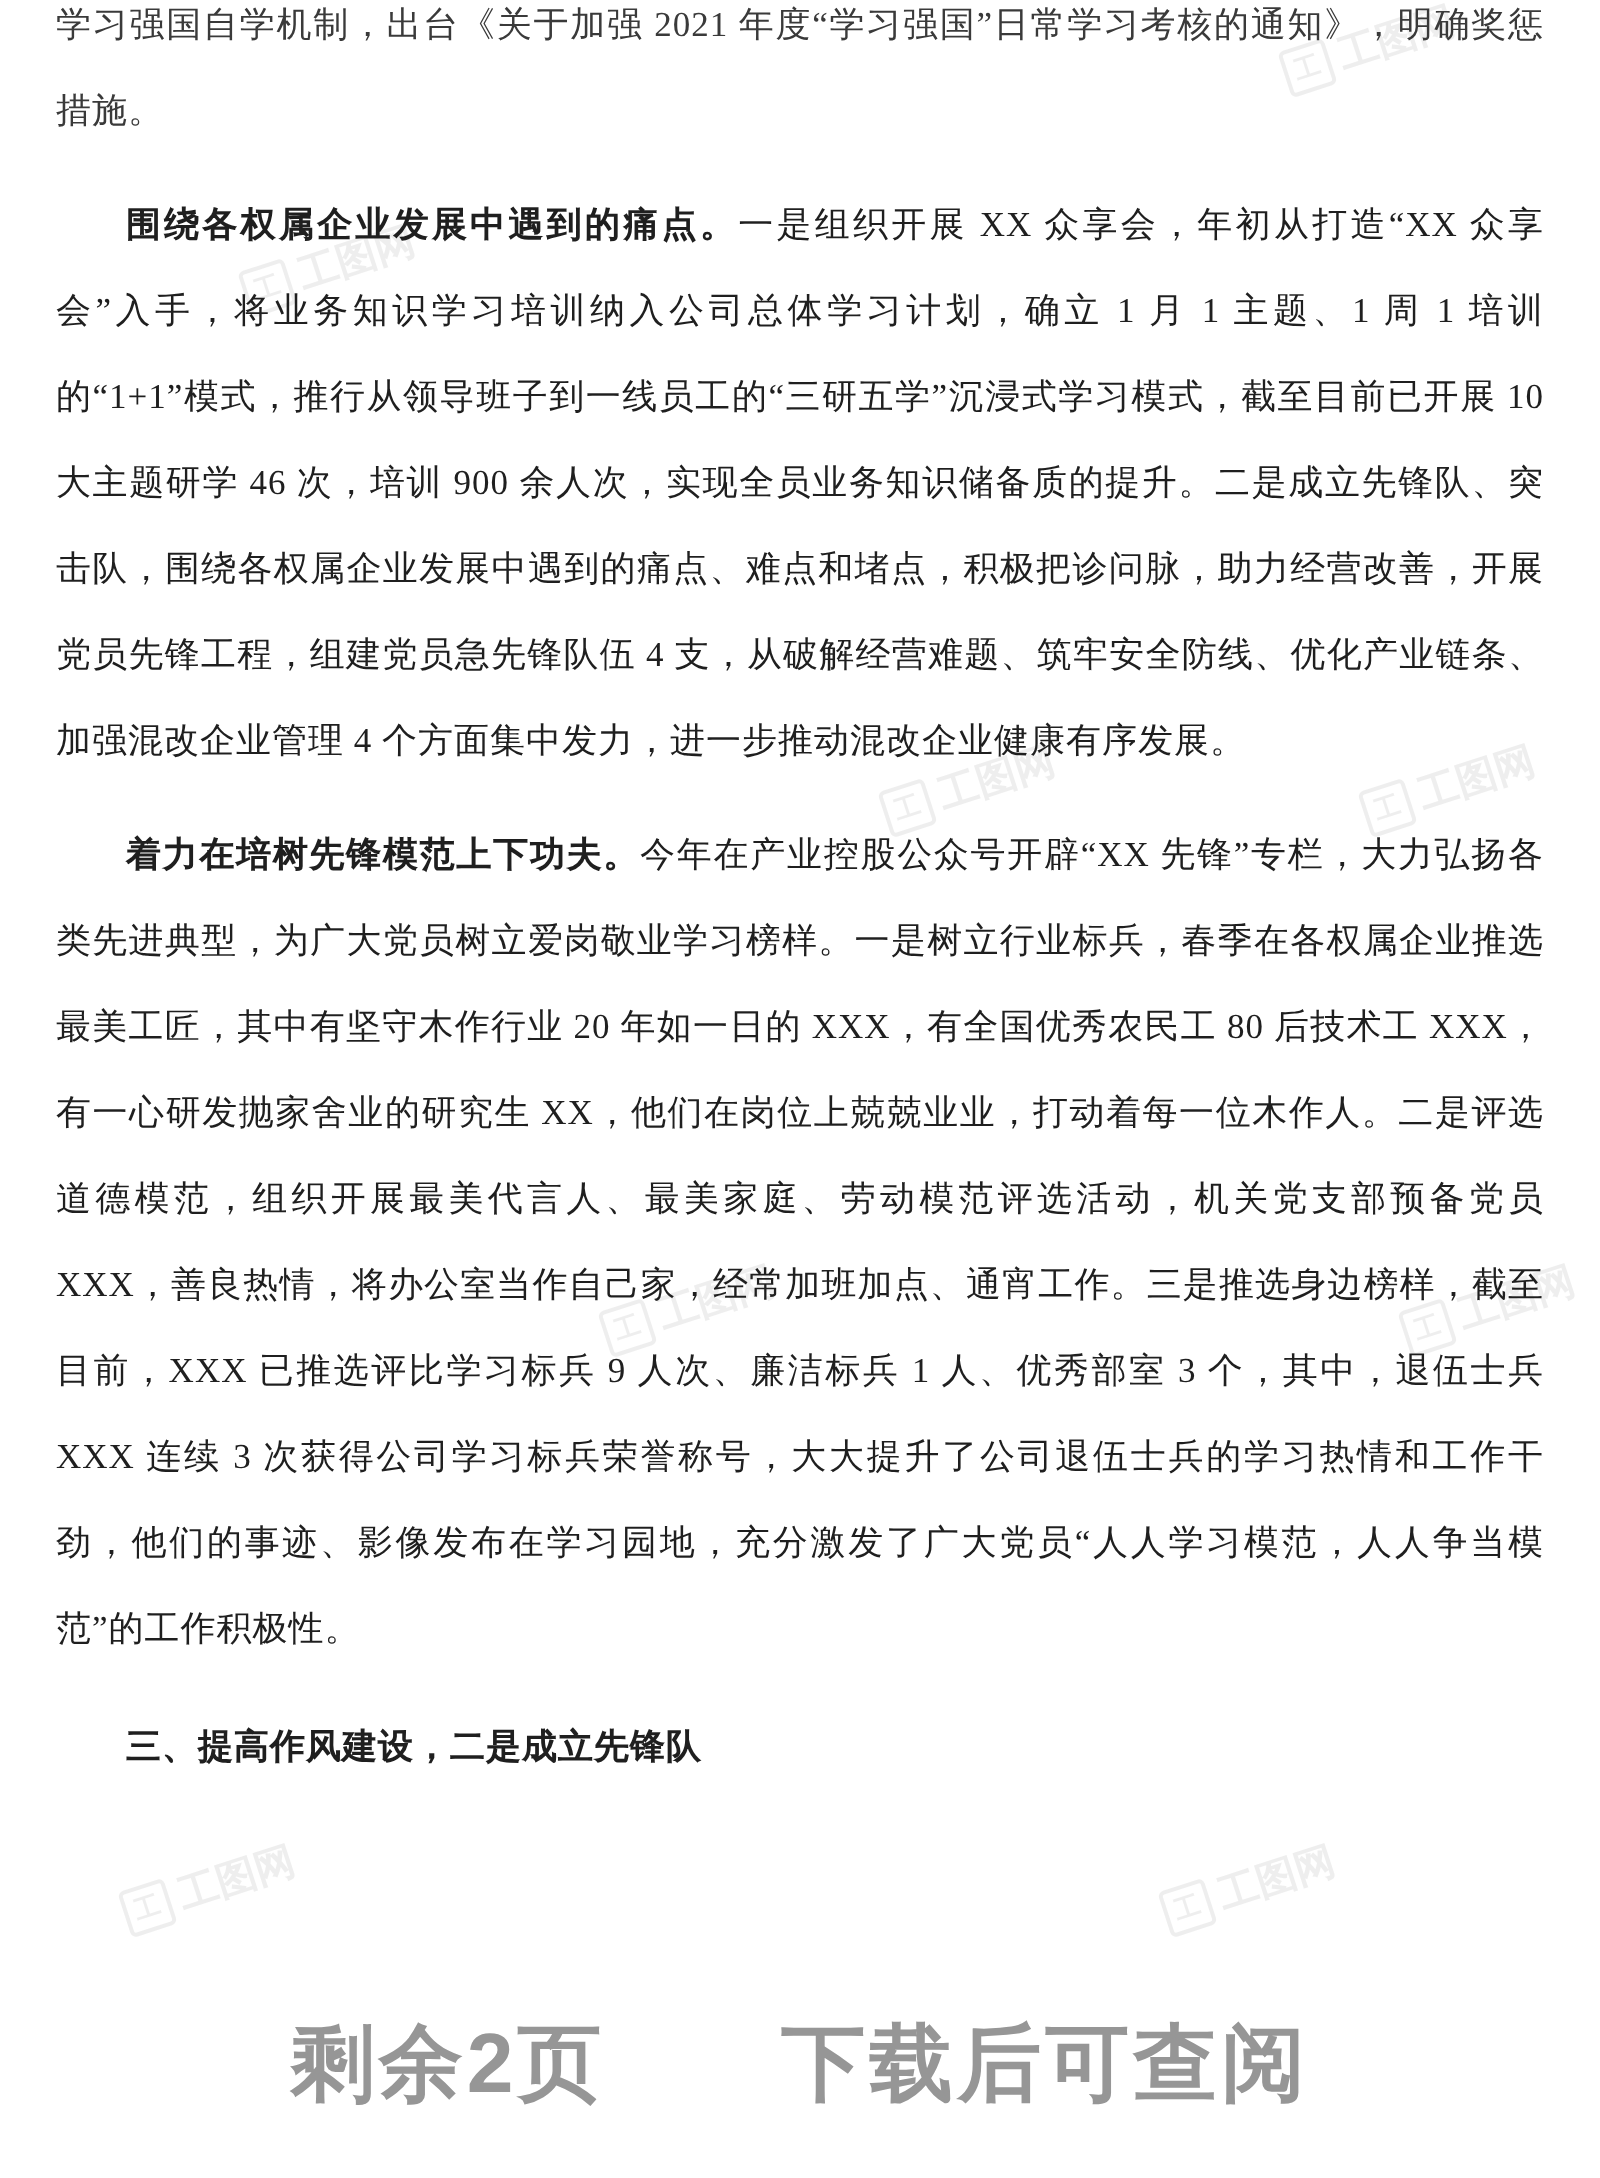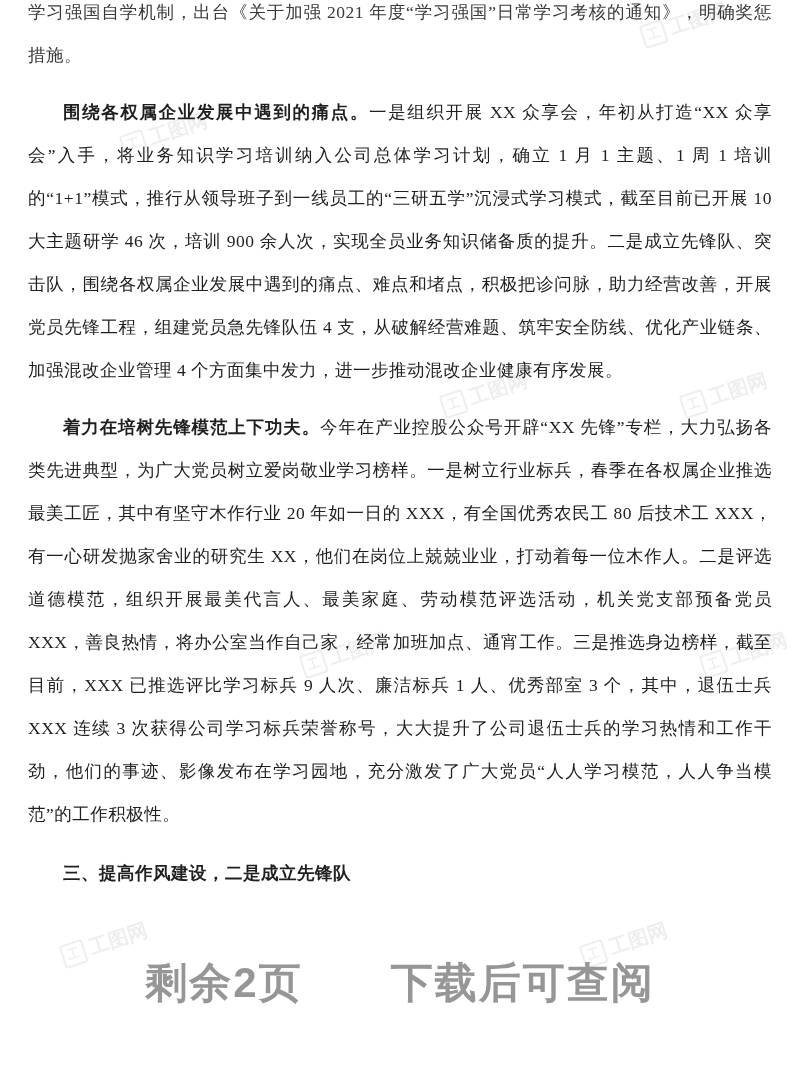--- a/index.html
+++ b/index.html
@@ -36,21 +36,21 @@
   .lead {
     font-weight: bold;
   }
   .heading {
     font-weight: bold;
     text-indent: 2em;
     margin: 16px 0;
   }
   .footer-notice {
     position: absolute;
-    top: 955px;
+    top: 1004px;
     left: 0;
     width: 100%;
     text-align: center;
     font-family: "Liberation Sans", "DejaVu Sans", sans-serif;
     font-size: 42px;
     font-weight: bold;
     color: #969696;
     letter-spacing: 2px;
     z-index: 2;
   }

